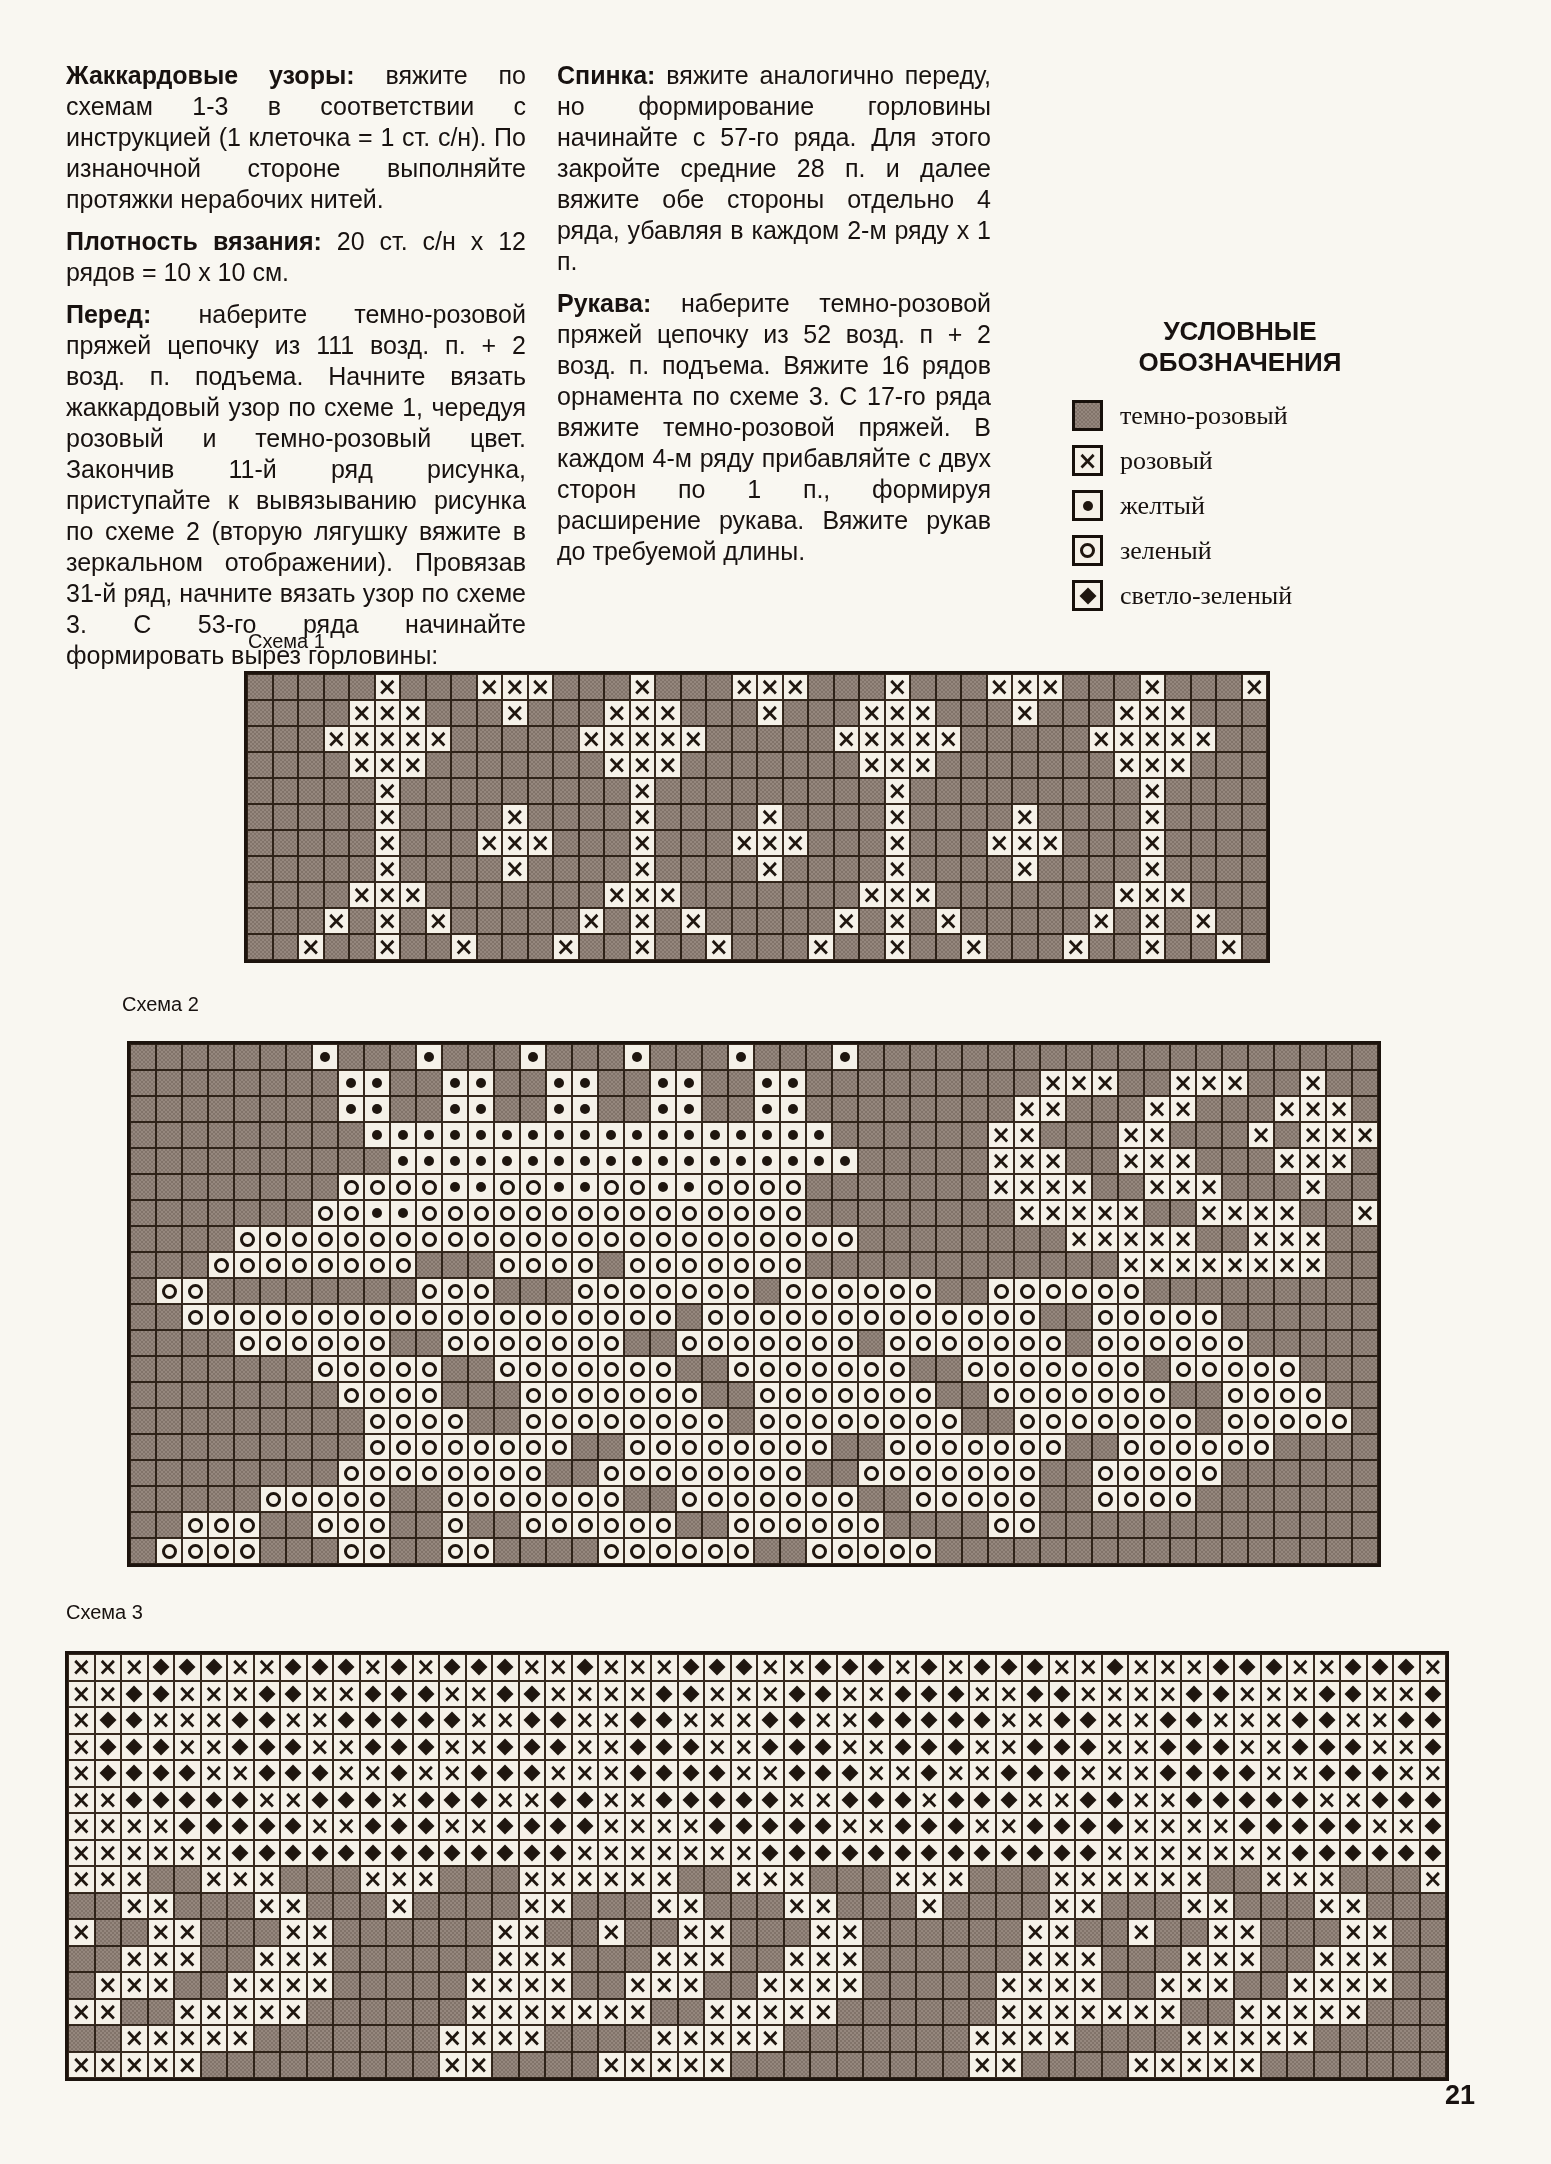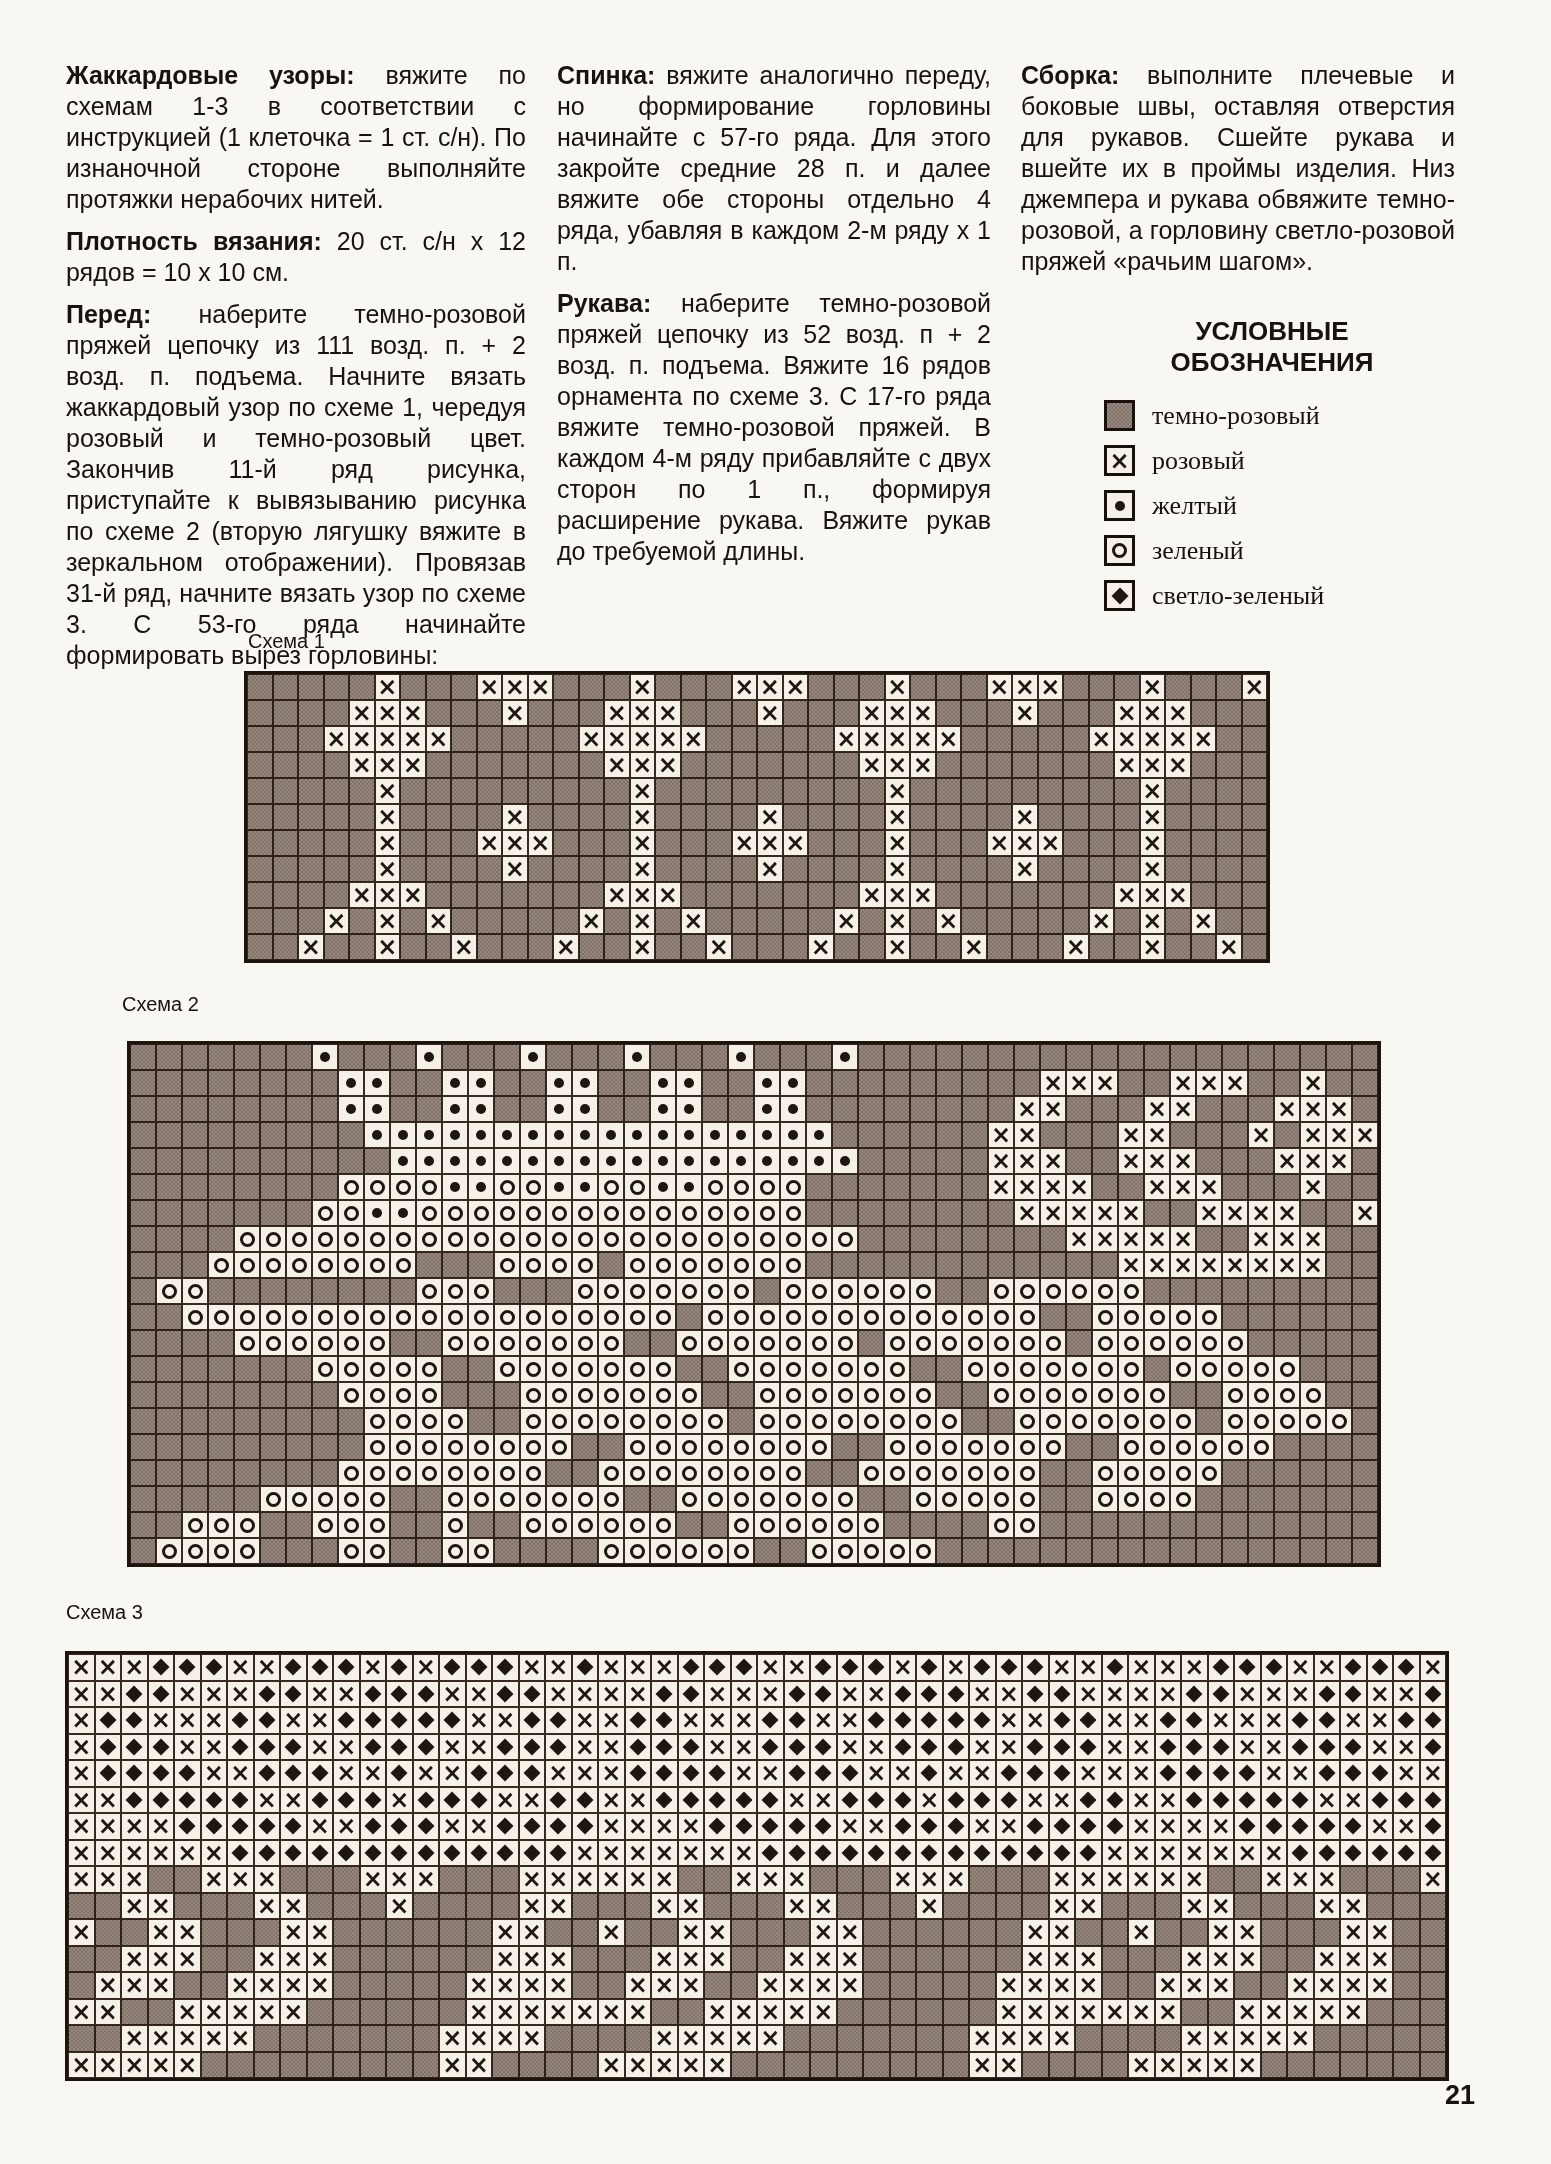--- a/index.html
+++ b/index.html
@@ -4,21 +4,21 @@
 <style>
   html,body{margin:0;padding:0;}
   body{width:1551px;height:2164px;background:#f9f7f1;font-family:"Liberation Sans",sans-serif;color:#181210;position:relative;}
   .page{position:absolute;inset:0;padding-left:39px;}
   .textcol{position:absolute;top:60px;font-size:25px;line-height:31px;text-align:justify;}
   .c1{left:66px;width:460px;}
   .c2{left:557px;width:434px;}
   .c3{left:1021px;width:434px;}
   .textcol p{margin:0 0 11px;}
   .textcol b{font-weight:700;}
-  .legend{position:absolute;left:1072px;top:316px;width:336px;margin-left:32px;}
+  .legend{position:absolute;left:1072px;top:316px;width:336px;}
   .legend-title{font-weight:700;font-size:26px;text-align:center;margin:0 0 22px;}
   .legend-item{display:flex;align-items:center;margin-bottom:14px;}
   .lbox{width:31px;height:31px;border:3px solid #17100b;box-sizing:border-box;display:flex;align-items:center;justify-content:center;background:#f5f1e8;margin-right:17px;flex:none;}
   .lbox.fillbox{background:repeating-conic-gradient(#95877e 0% 25%,#81736a 0% 50%) 0 0/4px 4px;}
   .lab{font-size:26px;font-family:Liberation Serif, serif;}
   .schema-label{position:absolute;font-weight:400;font-size:20px;}
   .l1{left:248px;top:630px;}
   .l2{left:122px;top:993px;}
   .l3{left:66px;top:1601px;}
   .grid{position:absolute;display:grid;border:3px solid #1d140e;background:#f5f1e8;}
@@ -43,23 +43,20 @@
     <p><b>Жаккардовые узоры:</b> <span>вяжите по схемам 1-3 в соответствии с инструкцией (1 клеточка = 1 ст. с/н). По изнаночной стороне выполняйте протяжки нерабочих нитей.</span></p>
     <p><b>Плотность вязания:</b> <span>20 ст. с/н х 12 рядов = 10 х 10 см.</span></p>
     <p><b>Перед:</b> <span>наберите темно-розовой пряжей цепочку из 111 возд. п. + 2 возд. п. подъема. Начните вязать жаккардовый узор по схеме 1, чередуя розовый и темно-розовый цвет. Закончив 11-й ряд рисунка, приступайте к вывязыванию рисунка по схеме 2 (вторую лягушку вяжите в зеркальном отображении). Провязав 31-й ряд, начните вязать узор по схеме 3. С 53-го ряда начинайте формировать вырез горловины:</span></p>
   </div>
 
   <div class="textcol c2">
     <p><b>Спинка:</b> <span>вяжите аналогично переду, но формирование горловины начинайте с 57-го ряда. Для этого закройте средние 28 п. и далее вяжите обе стороны отдельно 4 ряда, убавляя в каждом 2-м ряду х 1 п.</span></p>
     <p><b>Рукава:</b> <span>наберите темно-розовой пряжей цепочку из 52 возд. п + 2 возд. п. подъема. Вяжите 16 рядов орнамента по схеме 3. С 17-го ряда вяжите темно-розовой пряжей. В каждом 4-м ряду прибавляйте с двух сторон по 1 п., формируя расширение рукава. Вяжите рукав до требуемой длины.</span></p>
   </div>
 
-  <div class="textcol c3">
-    <p><b>Сборка:</b> <span>выполните плечевые и боковые швы, оставляя отверстия для рукавов. Сшейте рукава и вшейте их в проймы изделия. Низ джемпера и рукава обвяжите темно-розовой, а горловину светло-розовой пряжей «рачьим шагом».</span></p>
-  </div>
 
   <div class="legend">
     <div class="legend-title">УСЛОВНЫЕ ОБОЗНАЧЕНИЯ</div>
     <div class="legend-item">
       <span class="lbox fillbox"></span>
       <span class="lab">темно-розовый</span>
     </div>
     <div class="legend-item">
       <span class="lbox">
           <span class="sx">×</span>

